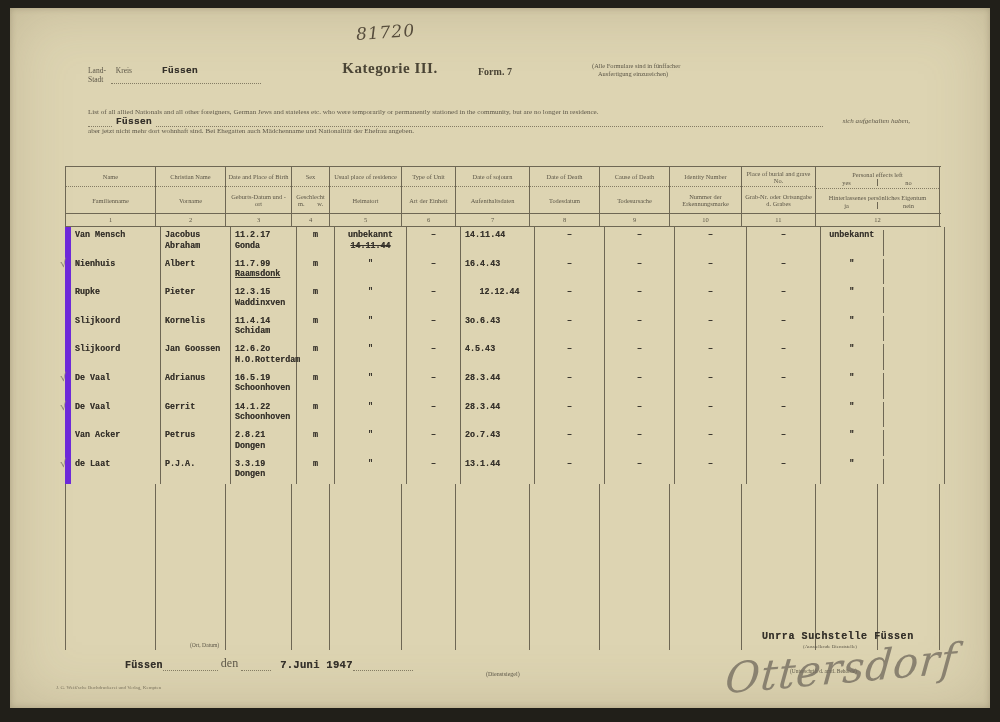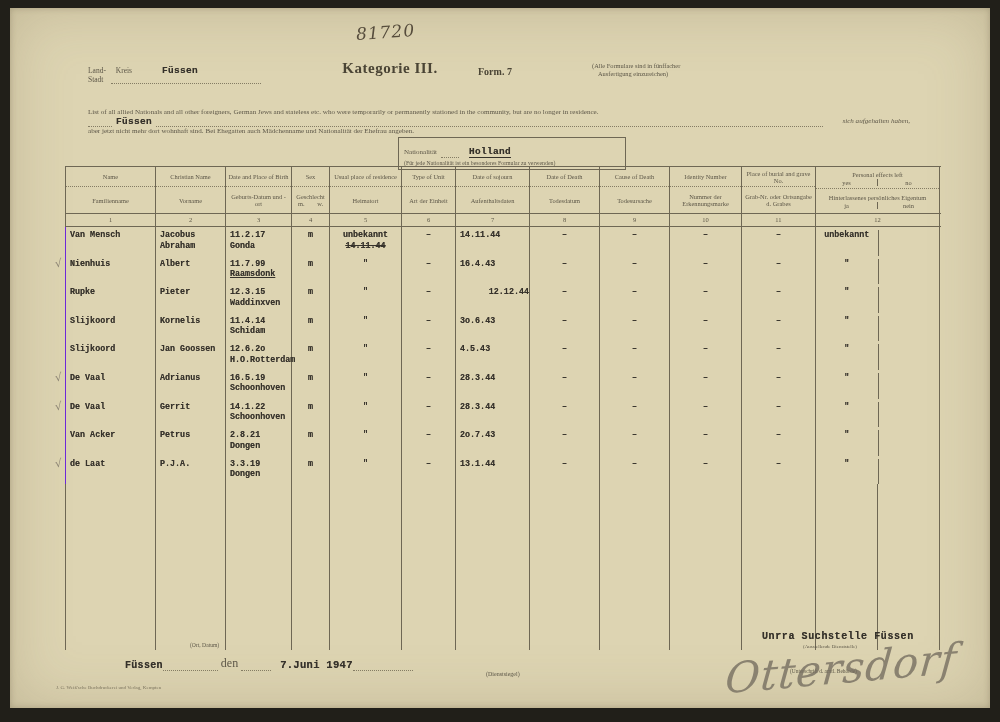--- a/index.html
+++ b/index.html
@@ -36,21 +36,21 @@
   .hcell .en{flex:1;display:flex;align-items:center;justify-content:center;padding:1px 2px;
              border-bottom:1px dotted #847c64;min-height:17px;line-height:7px;}
   .hcell .de{min-height:24px;display:flex;align-items:center;justify-content:center;
              padding:1px 2px;line-height:7px;flex-direction:column;}
   .yn{display:flex;width:100%;}
   .yn span{flex:1;}
   .yn .no{border-left:1px solid #6e6754;}
   #nrow{border-top:1px solid #6e6754;border-bottom:1px solid #6e6754;border-left:1px solid #6e6754;}
   .ncell{border-right:1px solid #6e6754;text-align:center;font-size:6.5px;color:#5d5748;
          height:12px;line-height:12px;}
-  #tbody{border-left:1px solid #6d28d9;}
+  #tbody{border-left:6px solid #6d28d9;}
   .brow{position:relative;height:28.6px;}
   .bc{border-right:1px solid #6e6754;font-family:"Liberation Mono",monospace;font-weight:700;
       font-size:8.4px;line-height:10.5px;color:#36322b;text-shadow:0 0 .6px rgba(53,49,42,.6);
       padding-top:3px;overflow:visible;white-space:nowrap;}
   .bc.l{padding-left:4px;}
   .bc.c{text-align:center;}
   .eff{display:grid;grid-template-columns:1fr 1fr;}
   .eff .no-half{border-left:1px solid #6e6754;}
   .eff .yes-half{text-align:center;}
   .undl{text-decoration:underline;}
@@ -99,26 +99,20 @@
     <div>List of all allied Nationals and all other foreigners, German Jews and stateless etc. who were temporarily or permanently stationed in the community, but are no longer in residence.</div>
     <div style="display:flex;align-items:flex-end;">
       <span class="dots" style="width:24px;"></span>
       <span class="typed" style="font-size:9.5px;margin:0 4px;">Füssen</span>
       <span class="dots" style="flex:1;min-width:20px;"></span>
       <span style="margin-left:19px;font-style:italic;">sich aufgehalten haben,</span>
     </div>
     <div>aber jetzt nicht mehr dort wohnhaft sind. Bei Ehegatten auch Mädchenname und Nationalität der Ehefrau angeben.</div>
   </div>
 
-  <div class="abs" id="nat-box">
-    <span class="print" style="font-size:7px;">Nationalität</span>
-    <span class="dots" style="width:18px;"></span>
-    <span class="typed" style="font-size:9.5px;border-bottom:1px solid #35312a;margin-left:6px;">Holland</span>
-    <div class="print" style="font-size:5.8px;margin-top:2px;">(Für jede Nationalität ist ein besonderes Formular zu verwenden)</div>
-  </div>
 
   <div class="abs" id="tbl">
 
     <div class="grid" id="hdr">
       <div class="hcell">
         <span class="en">Name</span>
         <span class="de">Familienname</span>
       </div>
       <div class="hcell">
         <span class="en">Christian Name</span>
@@ -263,21 +257,21 @@
       <div class="bc l">
         <span>12.3.15</span><br>
         <span class="bplace">Waddinxven</span>
       </div>
       <div class="bc c">m</div>
       <div class="bc c">
         <span>"</span>
         <span class="res2"></span>
       </div>
       <div class="bc c">–</div>
-      <div class="bc c" style="text-align:right;padding-left:4px;">12.12.44</div>
+      <div class="bc c" style="text-align:center;padding-left:4px;">12.12.44</div>
       <div class="bc c">–</div>
       <div class="bc c">–</div>
       <div class="bc c">–</div>
       <div class="bc c">–</div>
       <div class="bc eff">
         <span class="yes-half">"</span>
         <span class="no-half"></span>
       </div>
     </div>
 

